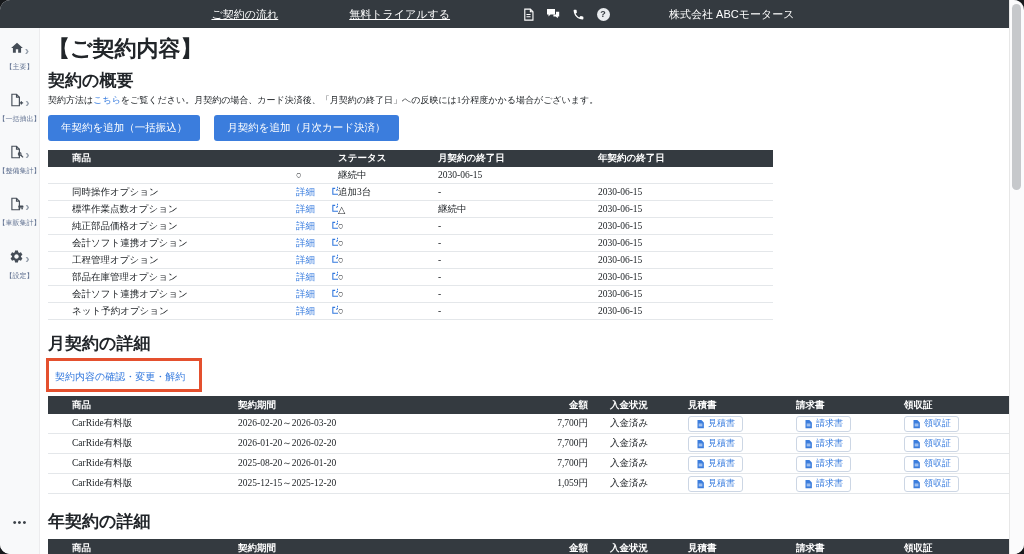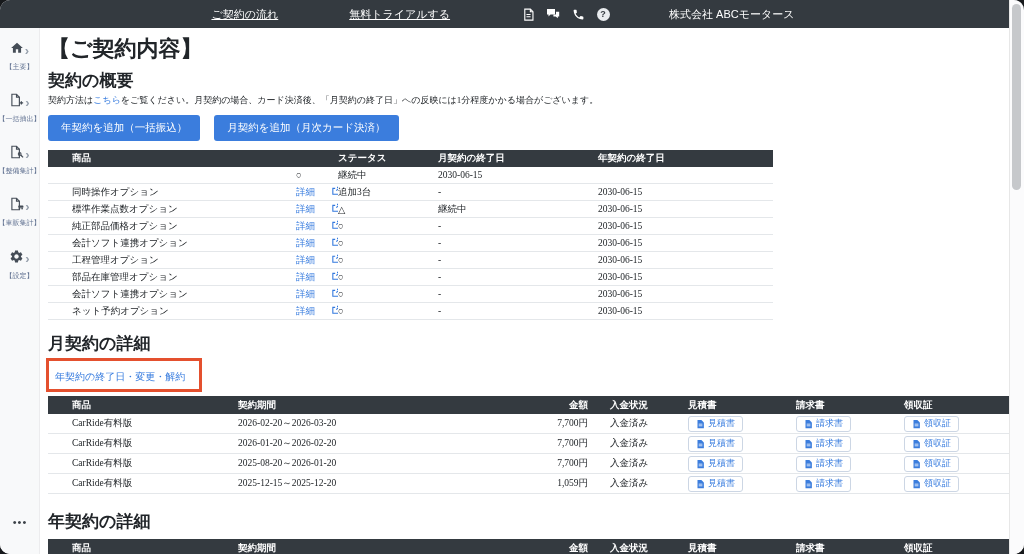--- a/index.html
+++ b/index.html
@@ -310,21 +310,21 @@
             <div class="c">○</div>
             <div class="c">-</div>
             <div class="c mono-num">2030-06-15</div>
           </div>
         </div>
     </div>
 
     
     <h2 class="section-h" style="margin-top:14px;">月契約の詳細</h2>
     <div class="highlight-box">
-      <a class="confirm-link">年契約の終了日・変更・解約</a>
+      <a class="confirm-link">契約内容の確認・変更・解約</a>
     </div>
 
     <div class="tbl t23 t2">
       <div class="thead g2">
         <div class="hc pad">商品</div>
         <div class="hc">契約期間</div>
         <div class="hc right">金額</div>
         <div class="hc pad6">入金状況</div>
         <div class="hc">見積書</div>
         <div class="hc">請求書</div>

